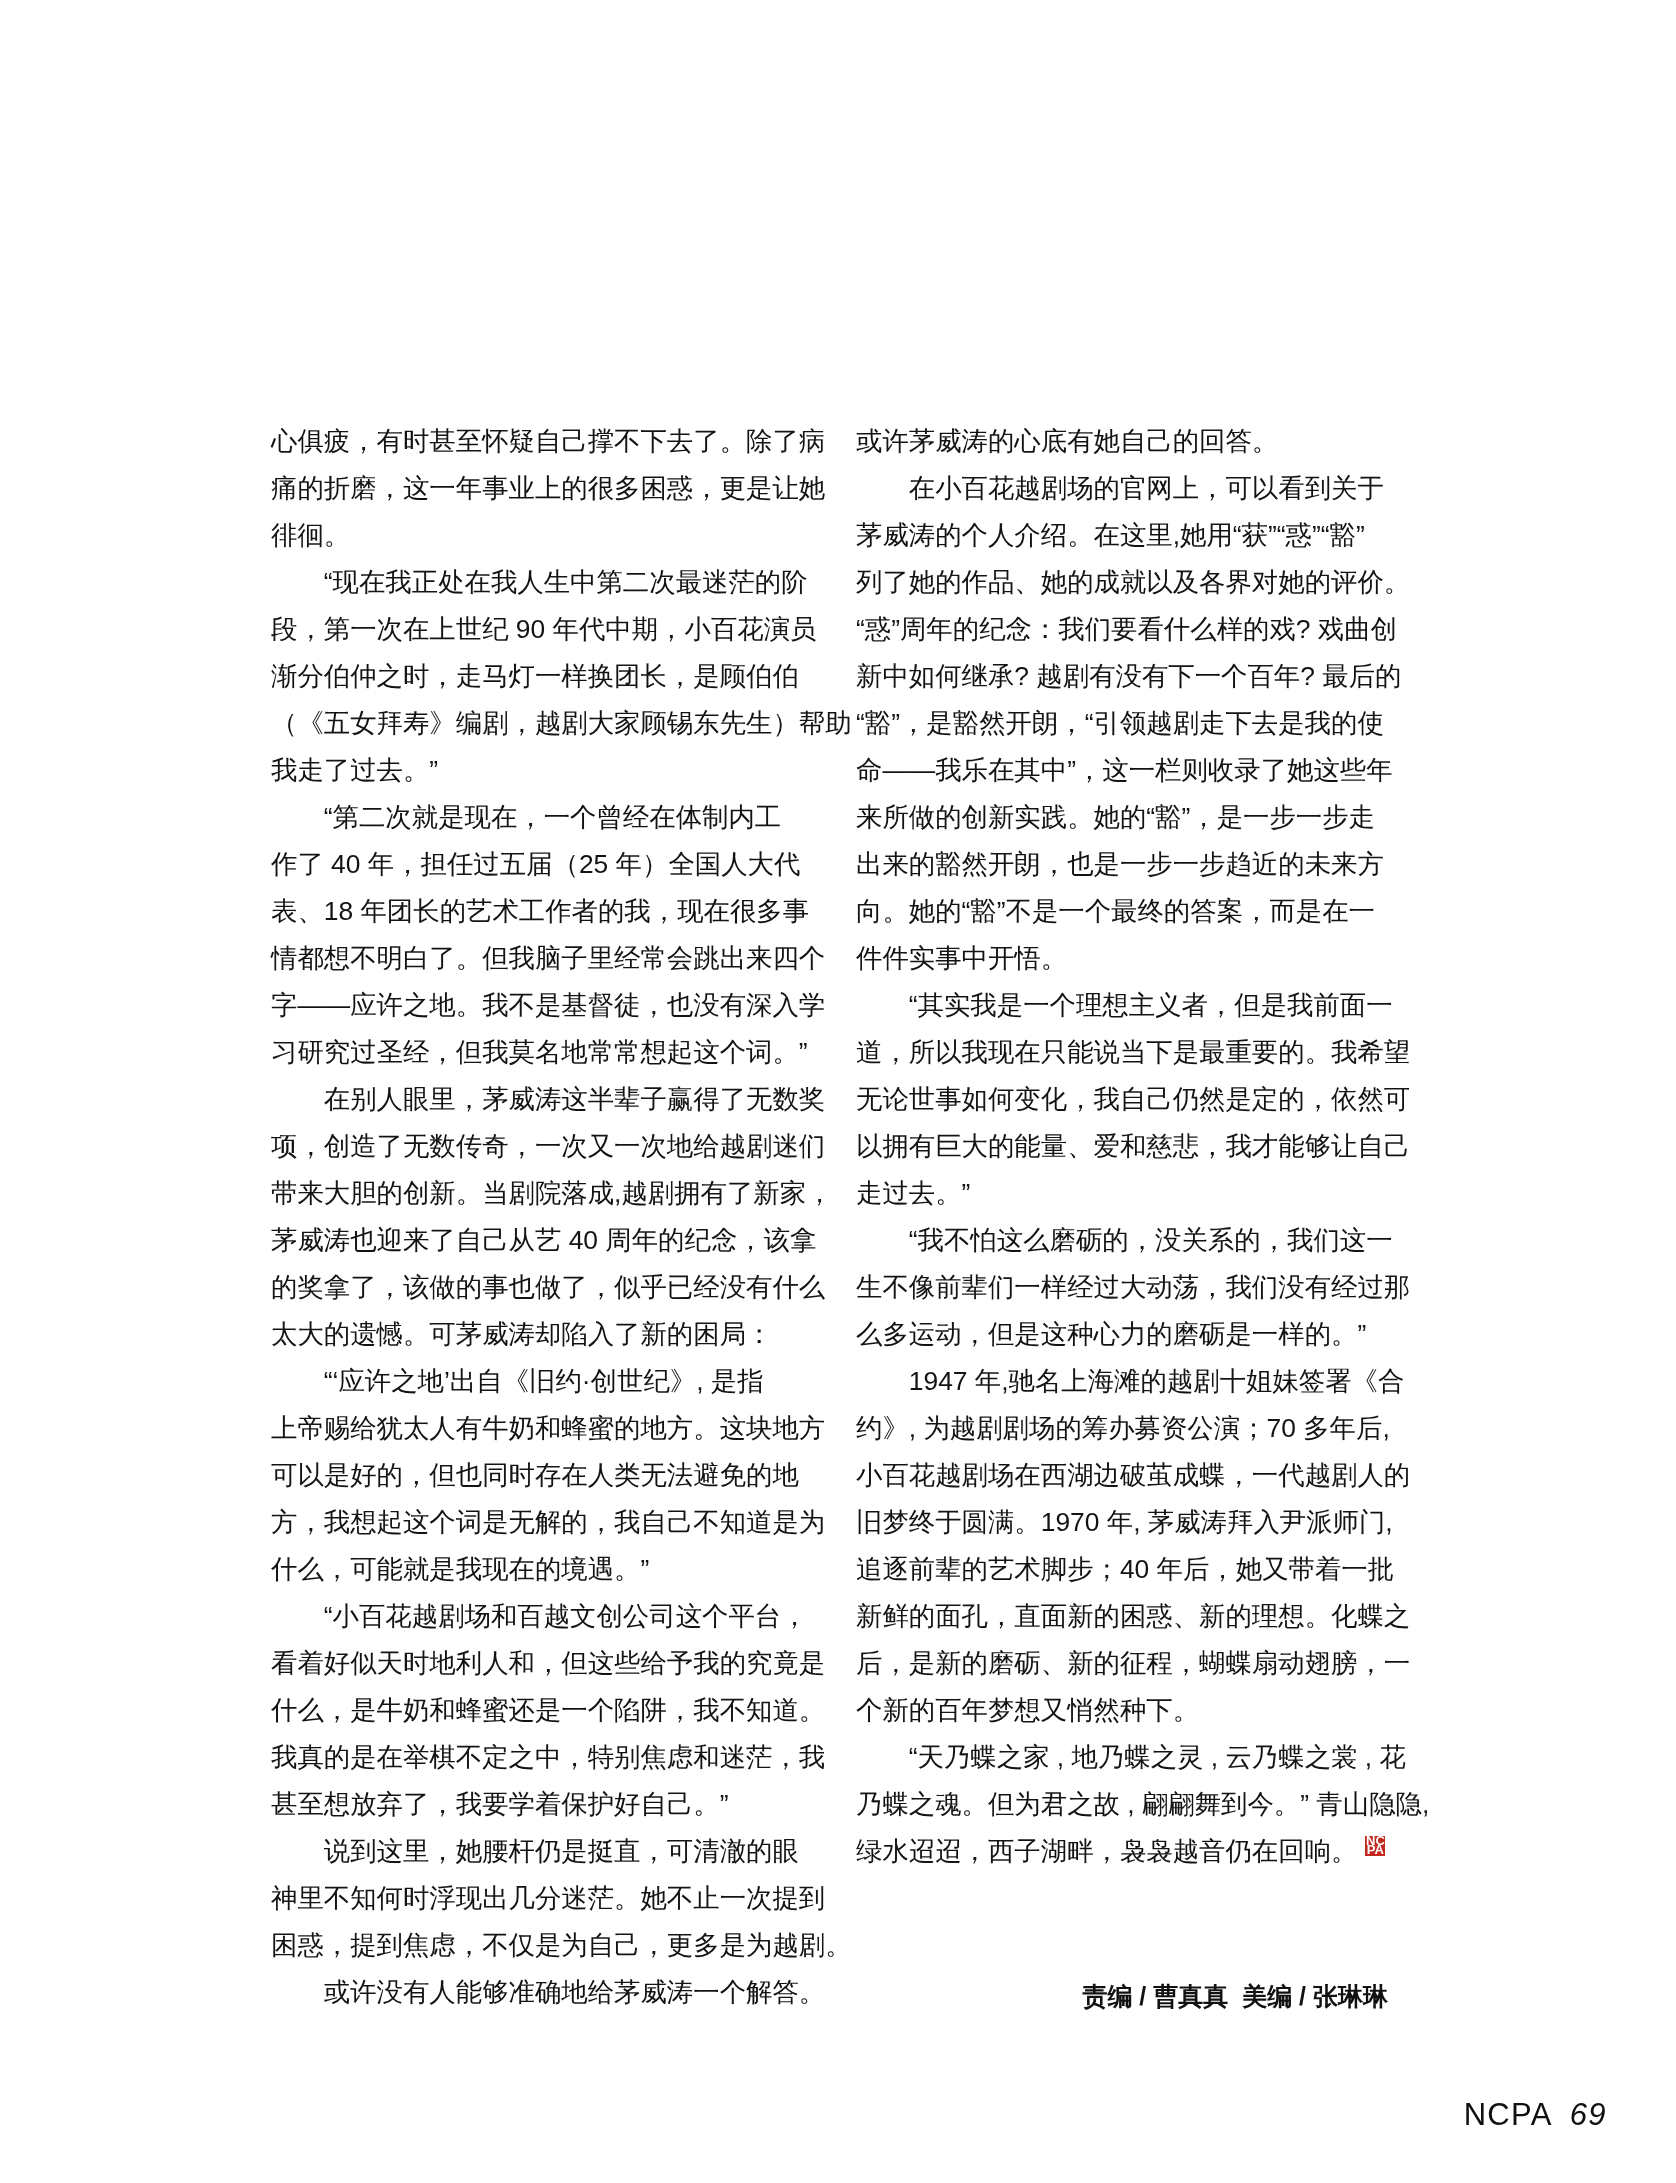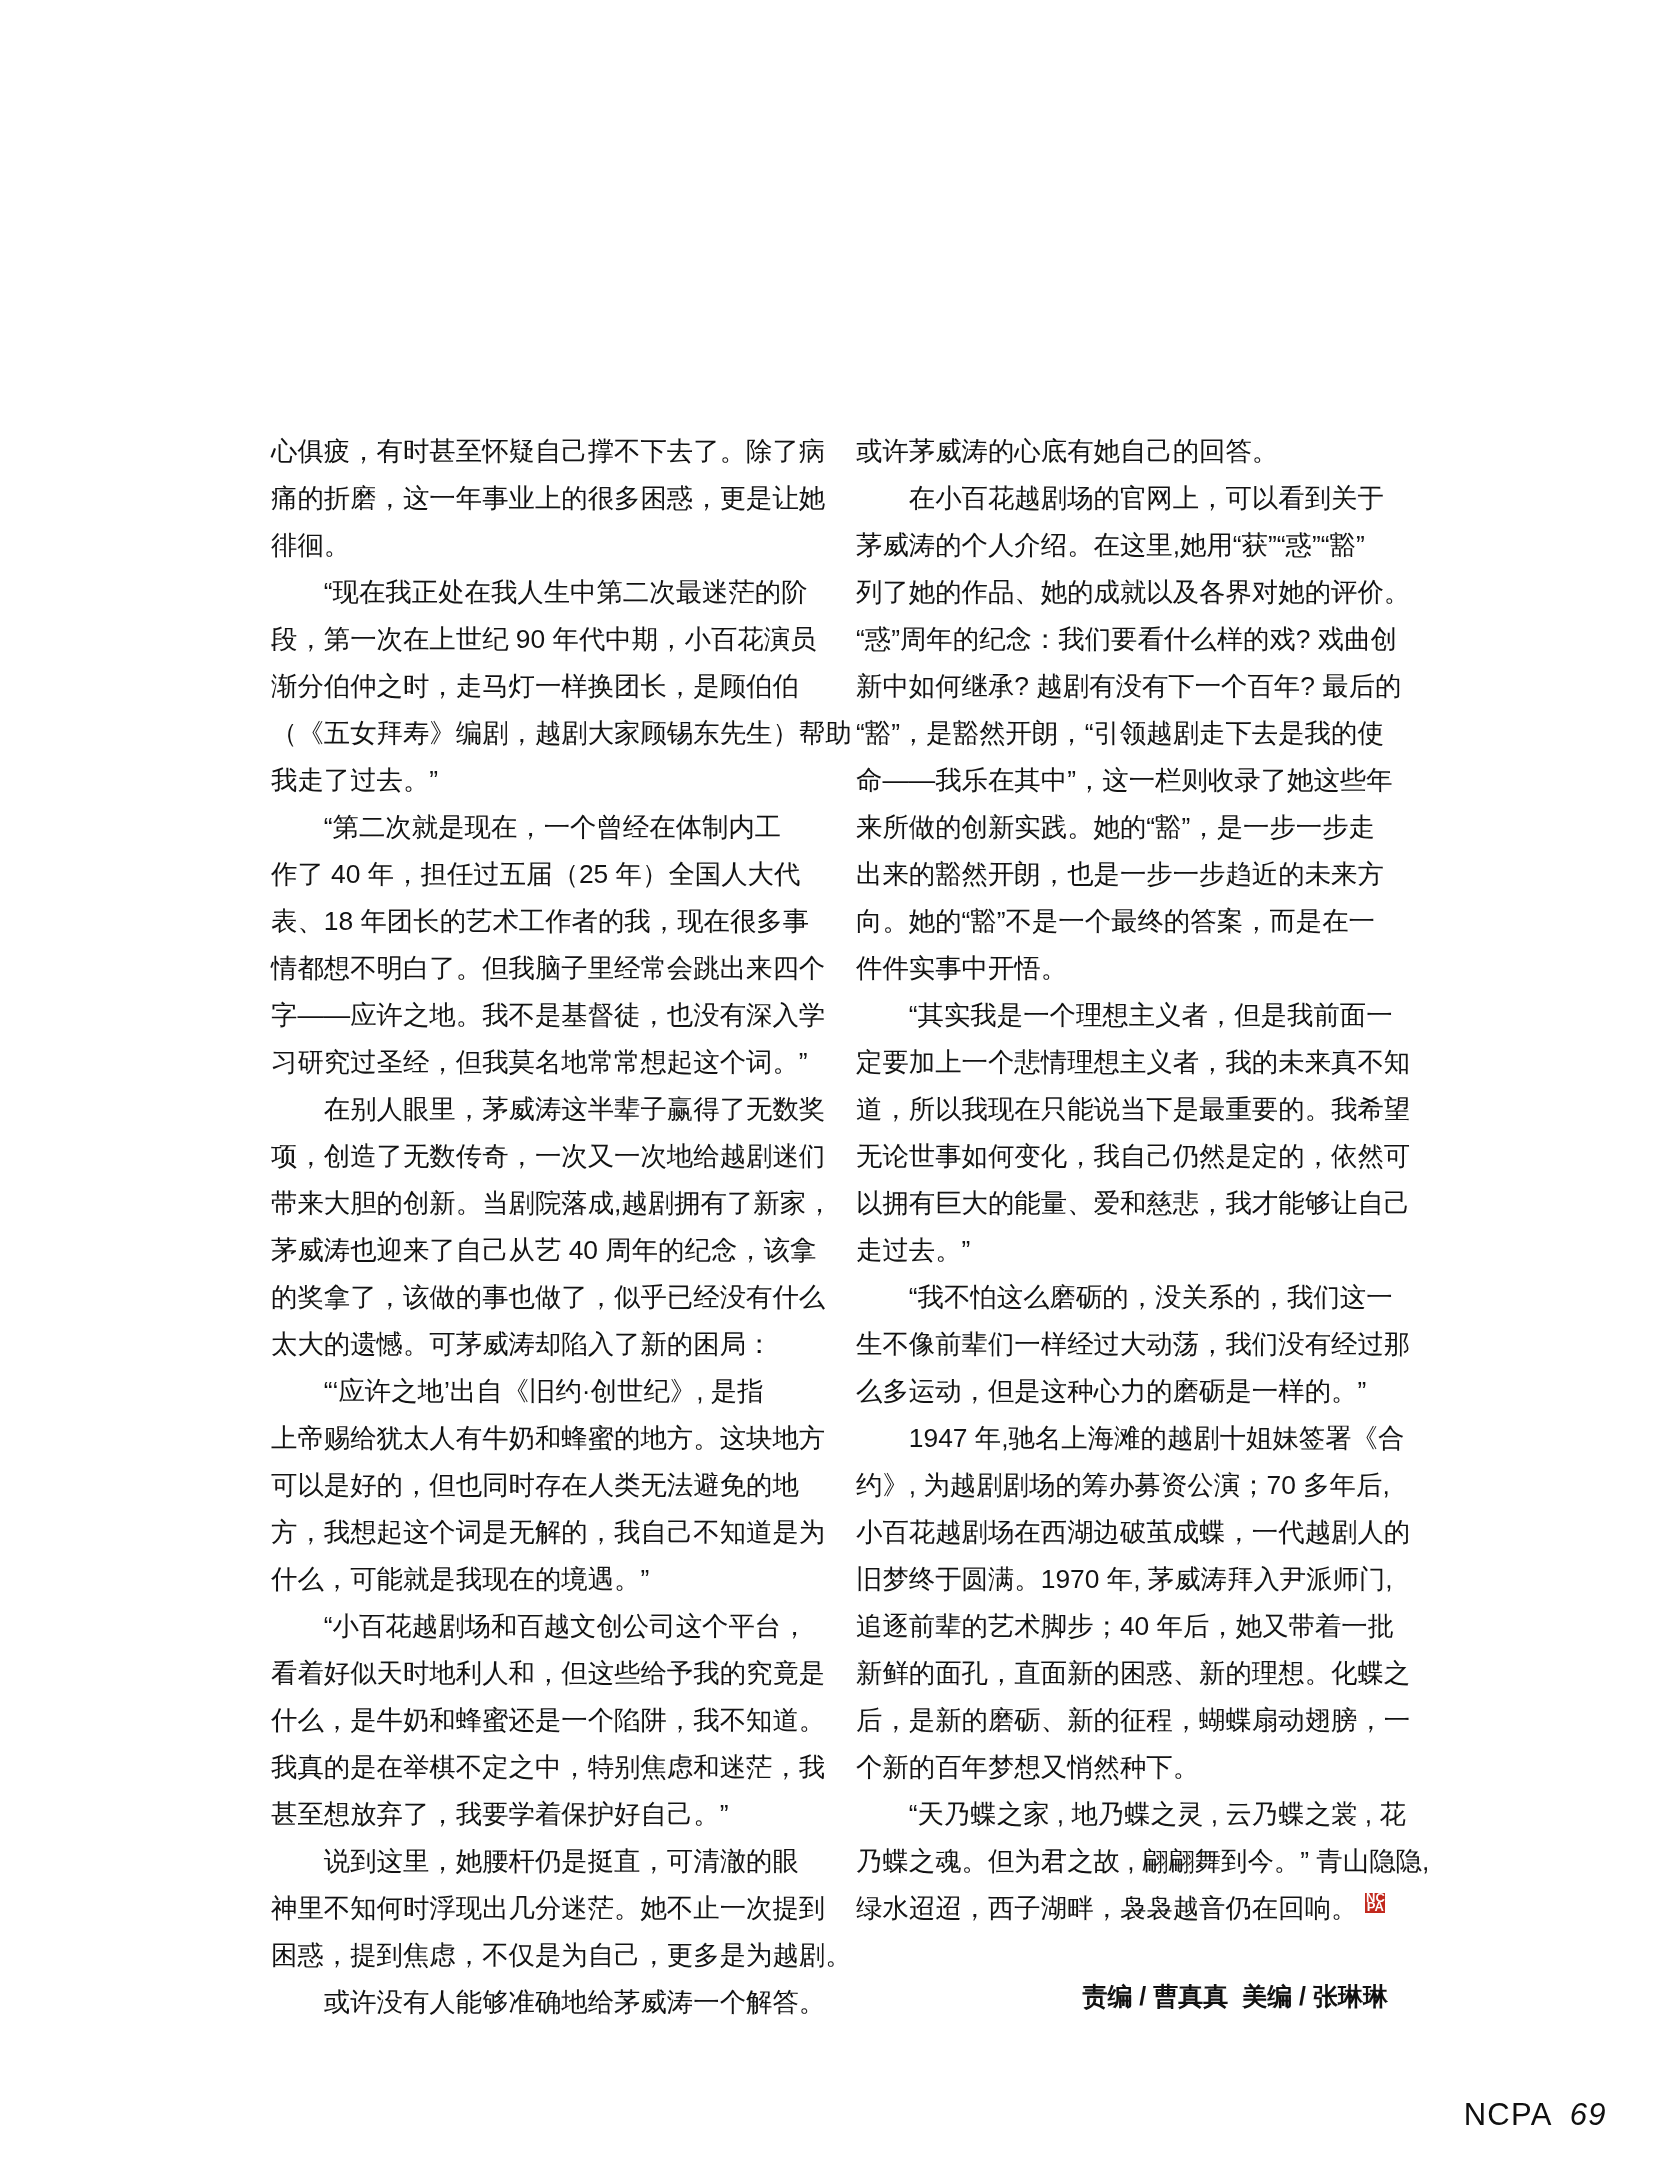--- a/index.html
+++ b/index.html
@@ -11,21 +11,21 @@
     position: relative;
     width: 1676px;
     height: 2183px;
     background: #ffffff;
     overflow: hidden;
     font-family: "Liberation Sans", sans-serif;
     color: #131313;
   }
   .col {
     position: absolute;
-    top: 428px;
+    top: 418px;
     width: 556px;
     font-size: 26.4px;
     line-height: 47px;
     font-weight: 400;
     text-align: left;
   }
   .col .line {
     height: 47px;
     white-space: pre;
   }
@@ -126,21 +126,20 @@
       <div class="line">列了她的作品、她的成就以及各界对她的评价。</div>
       <div class="line">“惑”周年的纪念：我们要看什么样的戏? 戏曲创</div>
       <div class="line">新中如何继承? 越剧有没有下一个百年? 最后的</div>
       <div class="line">“豁”，是豁然开朗，“引领越剧走下去是我的使</div>
       <div class="line">命——我乐在其中”，这一栏则收录了她这些年</div>
       <div class="line">来所做的创新实践。她的“豁”，是一步一步走</div>
       <div class="line">出来的豁然开朗，也是一步一步趋近的未来方</div>
       <div class="line">向。她的“豁”不是一个最终的答案，而是在一</div>
       <div class="line">件件实事中开悟。</div>
       <div class="line">　　“其实我是一个理想主义者，但是我前面一</div>
-      <div class="line">定要加上一个悲情理想主义者，我的未来真不知</div>
       <div class="line">道，所以我现在只能说当下是最重要的。我希望</div>
       <div class="line">无论世事如何变化，我自己仍然是定的，依然可</div>
       <div class="line">以拥有巨大的能量、爱和慈悲，我才能够让自己</div>
       <div class="line">走过去。”</div>
       <div class="line">　　“我不怕这么磨砺的，没关系的，我们这一</div>
       <div class="line">生不像前辈们一样经过大动荡，我们没有经过那</div>
       <div class="line">么多运动，但是这种心力的磨砺是一样的。”</div>
       <div class="line">　　1947 年,驰名上海滩的越剧十姐妹签署《合</div>
       <div class="line">约》, 为越剧剧场的筹办募资公演；70 多年后,</div>
       <div class="line">小百花越剧场在西湖边破茧成蝶，一代越剧人的</div>

